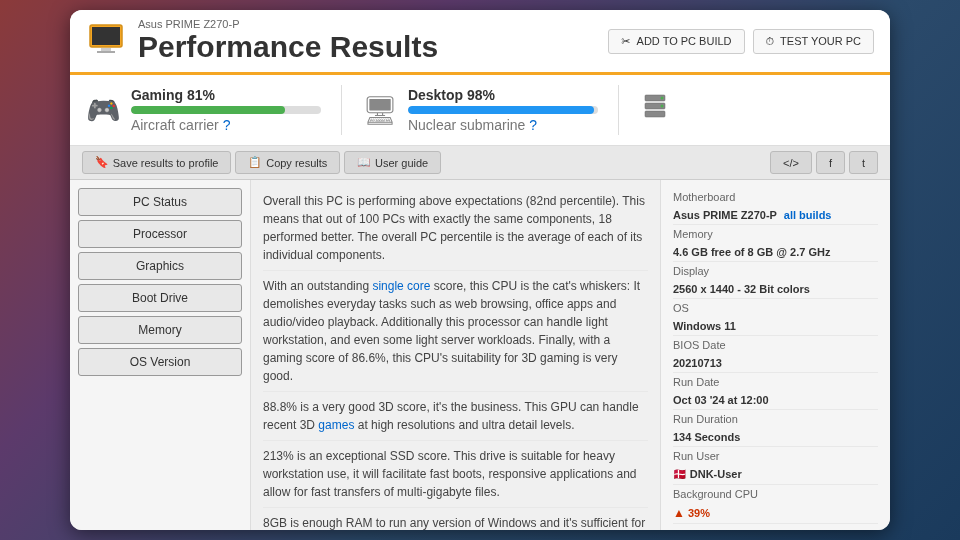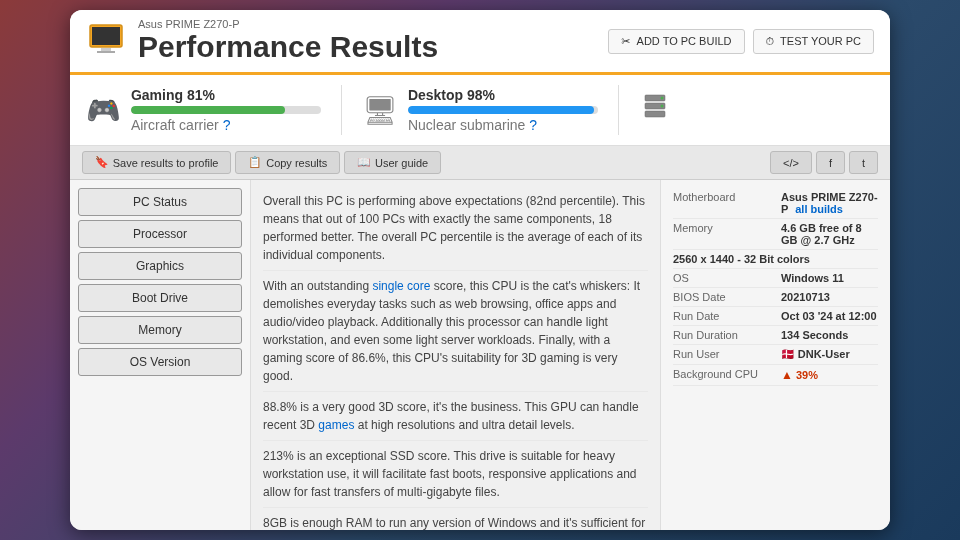--- a/index.html
+++ b/index.html
@@ -163,23 +163,24 @@
     .info-panel {
       width: 230px;
       padding: 8px 12px;
       background: #f5f5f5;
       border-left: 1px solid #ddd;
       font-size: 11px;
       overflow-y: auto;
     }
     .info-row {
       display: flex;
-      gap: 18px;
+      gap: 6px;
       padding: 3px 0;
       border-bottom: 1px solid #e8e8e8;
+      flex-direction: column;
     }
     .info-label {
       color: #666;
       width: 90px;
       flex-shrink: 0;
       font-weight: normal;
     }
     .info-value {
       color: #333;
       font-weight: bold;
@@ -341,20 +342,21 @@
         <span class="info-value">
           <span>Asus PRIME Z270-P</span>
           <a style="color:#0066cc;margin-left:4px;">all builds</a>
         </span>
       </div>
       <div class="info-row">
         <span class="info-label">Memory</span>
         <span class="info-value">4.6 GB free of 8 GB @ 2.7 GHz</span>
       </div>
       <div class="info-row">
+        <span class="info-label">Display</span>
         <span class="info-value">2560 x 1440 - 32 Bit colors</span>
       </div>
       <div class="info-row">
         <span class="info-label">OS</span>
         <span class="info-value">Windows 11</span>
       </div>
       <div class="info-row">
         <span class="info-label">BIOS Date</span>
         <span class="info-value">20210713</span>
       </div>

